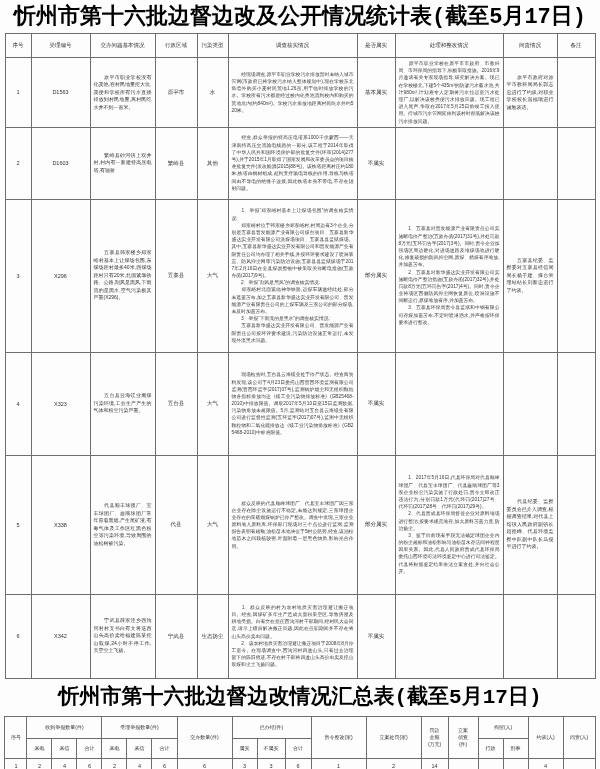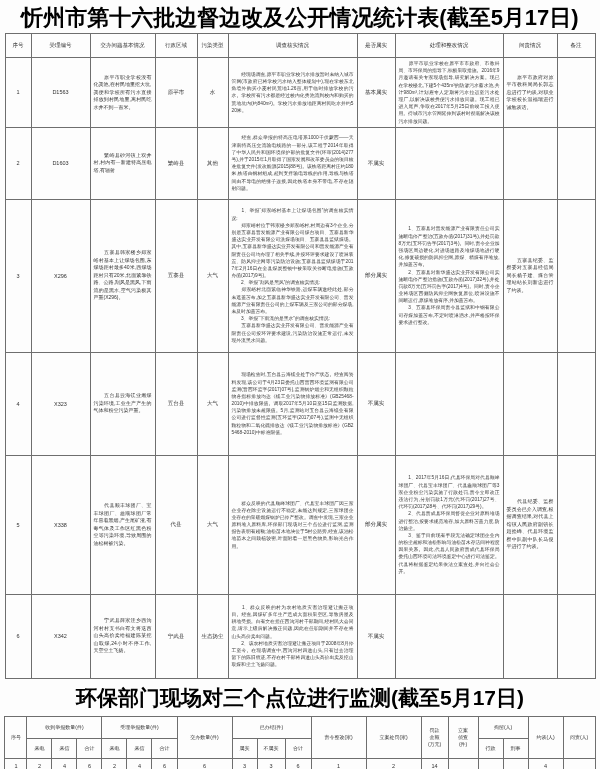--- a/index.html
+++ b/index.html
@@ -2,21 +2,21 @@
 <html><head>
 <meta charset="utf-8">
 <style>
   html,body{margin:0;padding:0;background:#fff;}
   #page{
     width:600px;height:769px;overflow:hidden;background:#fdfdfd;
     font-family:"Liberation Sans",sans-serif;color:#222;position:relative;
   }
   .doc-title{
     width:600px;text-align:center;font-weight:bold;color:#000;
-    font-family:Liberation Sans, sans-serif;
+    font-family:Liberation Mono, monospace;
   }
   #title1{font-size:22px;padding-top:4px;height:29px;line-height:27px;letter-spacing:0px;}
   #title2{font-size:21px;height:37px;line-height:37px;}
   table{border-collapse:collapse;table-layout:fixed;margin:0 auto;}
   #t1{width:590px;}
   #t2{width:590px;}
   td,th{
     border:1px solid #6e6e6e;overflow:hidden;vertical-align:middle;
     padding:1px 2px;font-weight:normal;color:#333;
   }
@@ -149,21 +149,21 @@
       <td class="c-para">　　1、群众反映的村为农村地质灾害治理避让搬迁项目。经查,因煤矿多年生产造成大面积采空区,导致房屋及耕地受损。白有文在担任西沟河村干部期间,经村民大会同意,请示上级后解决搬迁问题,因此在任职期间并不存在将山头高价卖出问题。
 　　2、该农村地质灾害治理避让搬迁项目于2008年8月停工至今。在现场调查中,西沟河村四道山头,只有过去治理留下的陈旧痕迹,不存在村干部将四道山头高价出卖及挖山取煤和尘土飞扬问题。</td>
       <td class="c-center">不属实</td>
       <td class="c-para"></td>
       <td class="c-mid"></td>
       <td class="c-center"></td>
     </tr>
   </tbody>
     </table>
 
-  <div id="title2" class="doc-title">环保部门现场对三个点位进行监测(截至5月17日)</div>
+  <div id="title2" class="doc-title">忻州市第十六批边督边改情况汇总表(截至5月17日)</div>
 
   <table id="t2">
     <colgroup>
       <col style="width:22px">
         <col style="width:25px">
         <col style="width:25px">
         <col style="width:25px">
       <col style="width:25px">
         <col style="width:25px">
         <col style="width:25px">

